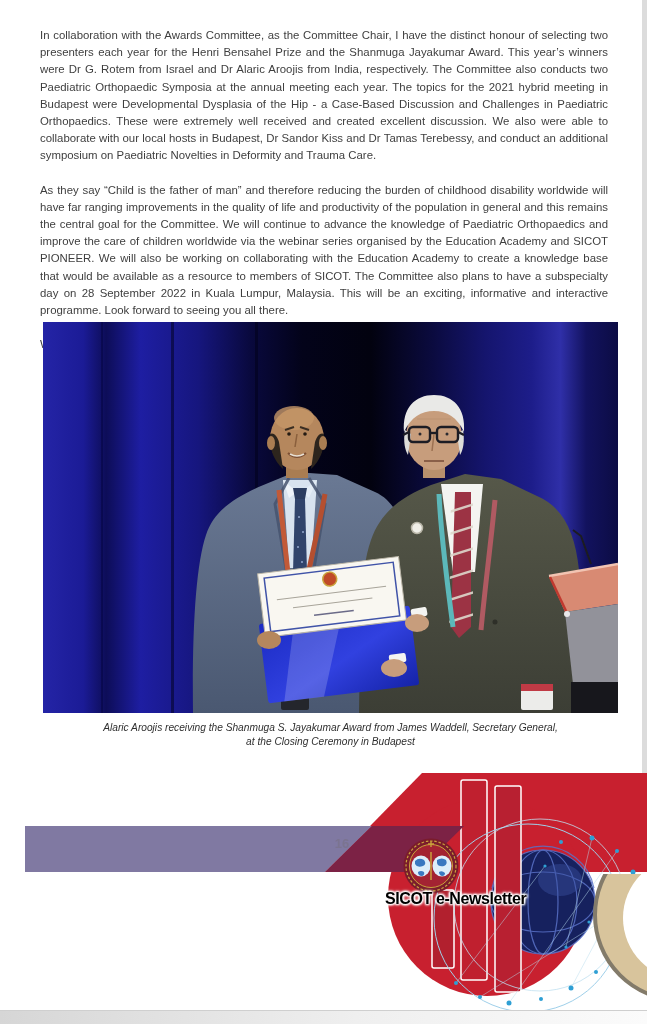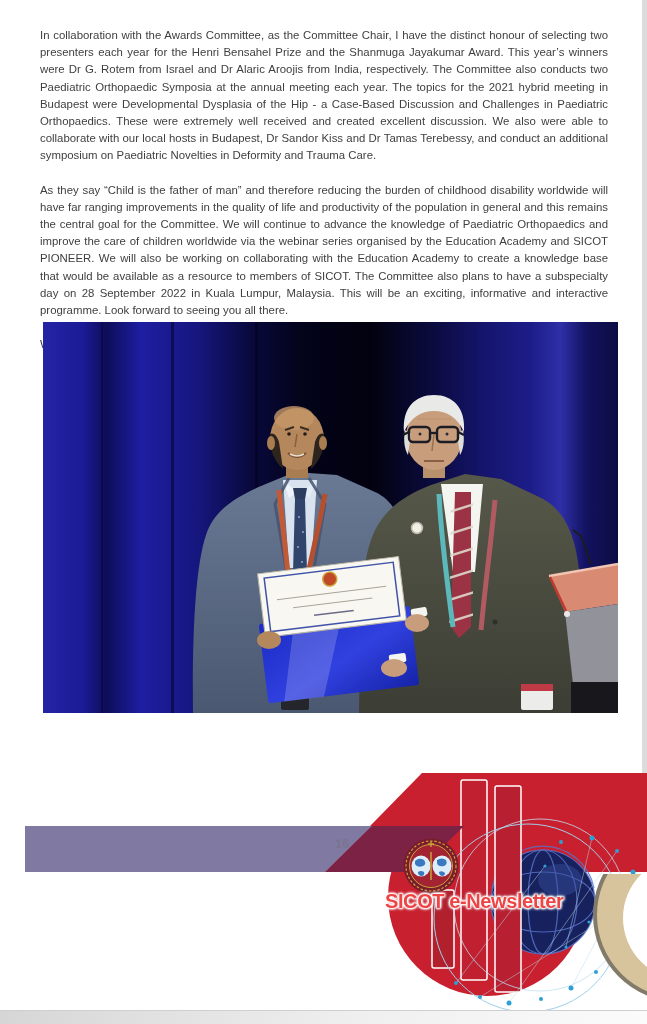--- a/index.html
+++ b/index.html
@@ -19,21 +19,21 @@
   .photo-wrap{position:absolute;left:43px;top:322px;width:575px;height:391px;}
   .caption{
     position:absolute;left:43px;top:721px;width:575px;
     font-size:10.2px;line-height:13.5px;color:#2f2f2f;
     font-style:italic;text-align:center;
   }
   
   .footer-svg{position:absolute;left:0;top:770px;width:647px;height:254px;}
   .brand{
     position:absolute;left:385px;top:890px;width:230px;
-    font-size:20px;font-weight:bold;letter-spacing:-0.4px;color:#ef4444;
+    font-size:16px;font-weight:bold;letter-spacing:-0.4px;color:#000000;
     text-shadow:0 0 3px #fff,0 0 4px #fff,1px 1px 2px #fff,-1px -1px 2px #fff,1px -1px 2px #fff,-1px 1px 2px #fff;
     white-space:nowrap;
   }
   .page-number{
     position:absolute;left:322px;top:836px;width:40px;text-align:center;
     font-size:13px;font-weight:bold;color:#7b7490;
   }
   
   .edge-right{position:absolute;right:0;top:0;width:5px;height:773px;background:#dcdcdc;}
   .edge-bottom{position:absolute;left:0;bottom:0;width:647px;height:13px;
@@ -181,20 +181,22 @@
       <polygon points="506,254 575,242 575,282 522,290" fill="#d88a73"></polygon>
       <path d="M506,254 L575,242" stroke="#f2c4b2" stroke-width="2.5"></path>
       <path d="M507,255 L523,289" stroke="#c0392f" stroke-width="2.5"></path>
       <polygon points="522,290 575,282 575,362 530,362" fill="#92929a"></polygon>
       <circle cx="524" cy="292" r="3" fill="#e8e8ea"></circle>
       <rect x="528" y="360" width="47" height="31" fill="#17171c"></rect>
     </svg>
   </div>
 
   <div class="caption">
+    <div>Alaric Aroojis receiving the Shanmuga S. Jayakumar Award from James Waddell, Secretary General,</div>
+    <div>at the Closing Ceremony in Budapest</div>
   </div>
 
   <svg class="footer-svg" viewBox="0 770 647 254">
     <defs>
       <clipPath id="netclip">
           <rect x="430" y="818" width="217" height="196"></rect>
         </clipPath>
       <clipPath id="tanclip">
           <rect x="588" y="874" width="59" height="140"></rect>
         </clipPath>

